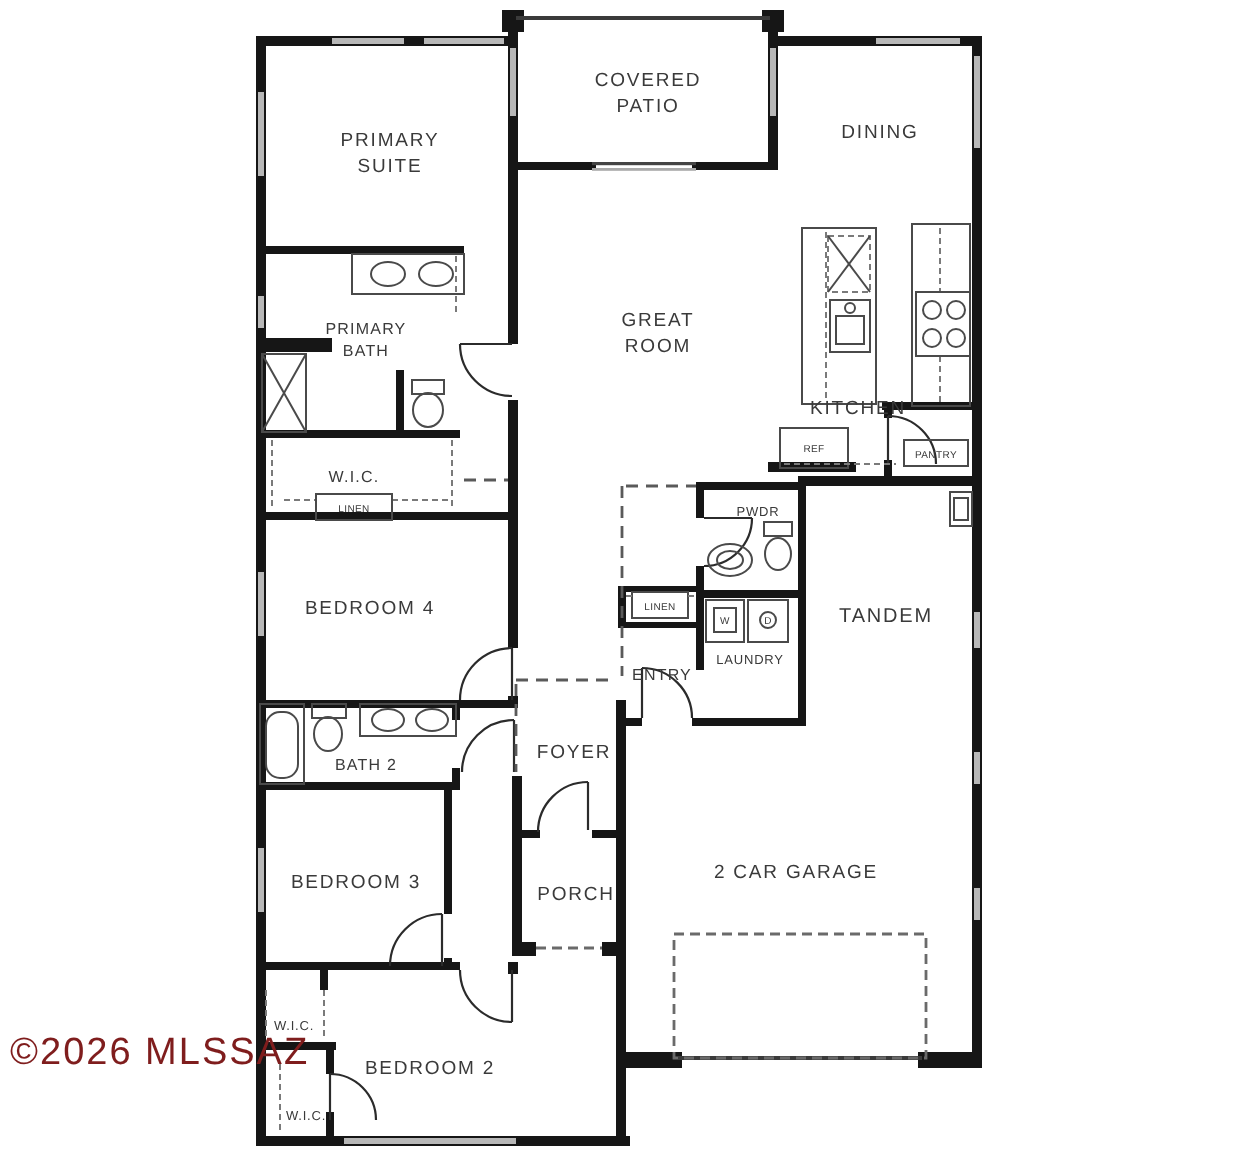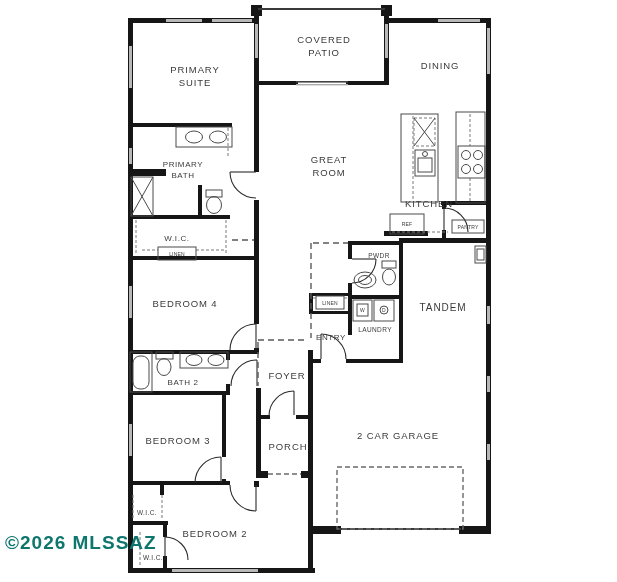--- a/index.html
+++ b/index.html
@@ -13,22 +13,22 @@
   .lbl-xs{font-size:5px;letter-spacing:0.2px;}
   .lbl-tandem{font-size:10px;}
   .wall{fill:#161616;}
   .win{fill:#b8b8b8;}
   .fix{fill:none;stroke:#4a4a4a;stroke-width:1;}
   .door{fill:none;stroke:#2b2b2b;stroke-width:1.1;}
   .dash{fill:none;stroke:#7a7a7a;stroke-width:1;stroke-dasharray:3,2;}
   .trans{fill:none;stroke:#5a5a5a;stroke-width:1.4;stroke-dasharray:6,4;}
   .gdoor{fill:none;stroke:#6a6a6a;stroke-width:1.4;stroke-dasharray:5,3;}
   .thin{fill:#3a3a3a;}
-  .watermark{position:absolute;left:5px;top:532px;color:#0f766e;font-size:19px;
-             letter-spacing:1px;font-weight:700;}
+  .watermark{position:absolute;left:5px;top:516px;color:#7f1d1d;font-size:19px;
+             letter-spacing:1px;font-weight:400;}
 </style>
 </head>
 <body>
 
 <div id="stage">
 <svg width="617" height="582" viewBox="0 0 617 582">
 
   <g>
 
     <rect class="wall" x="128" y="18" width="131" height="5"></rect>

